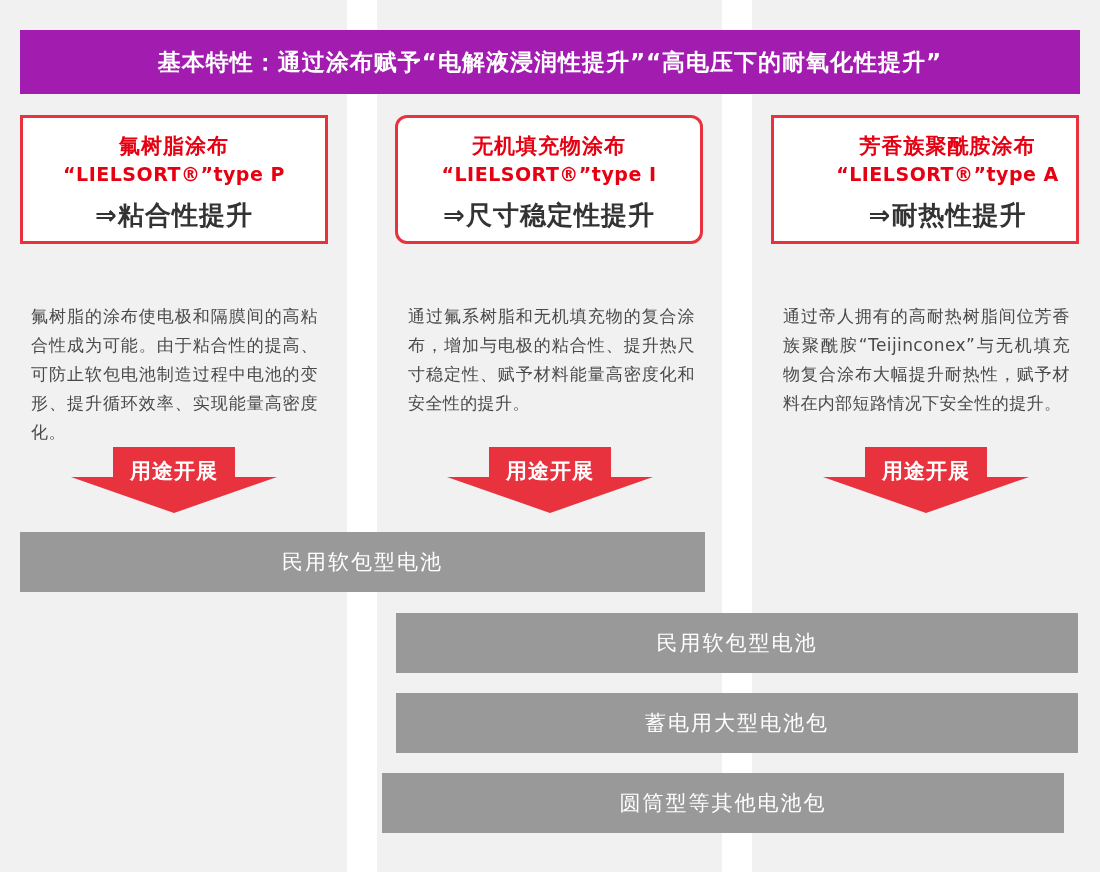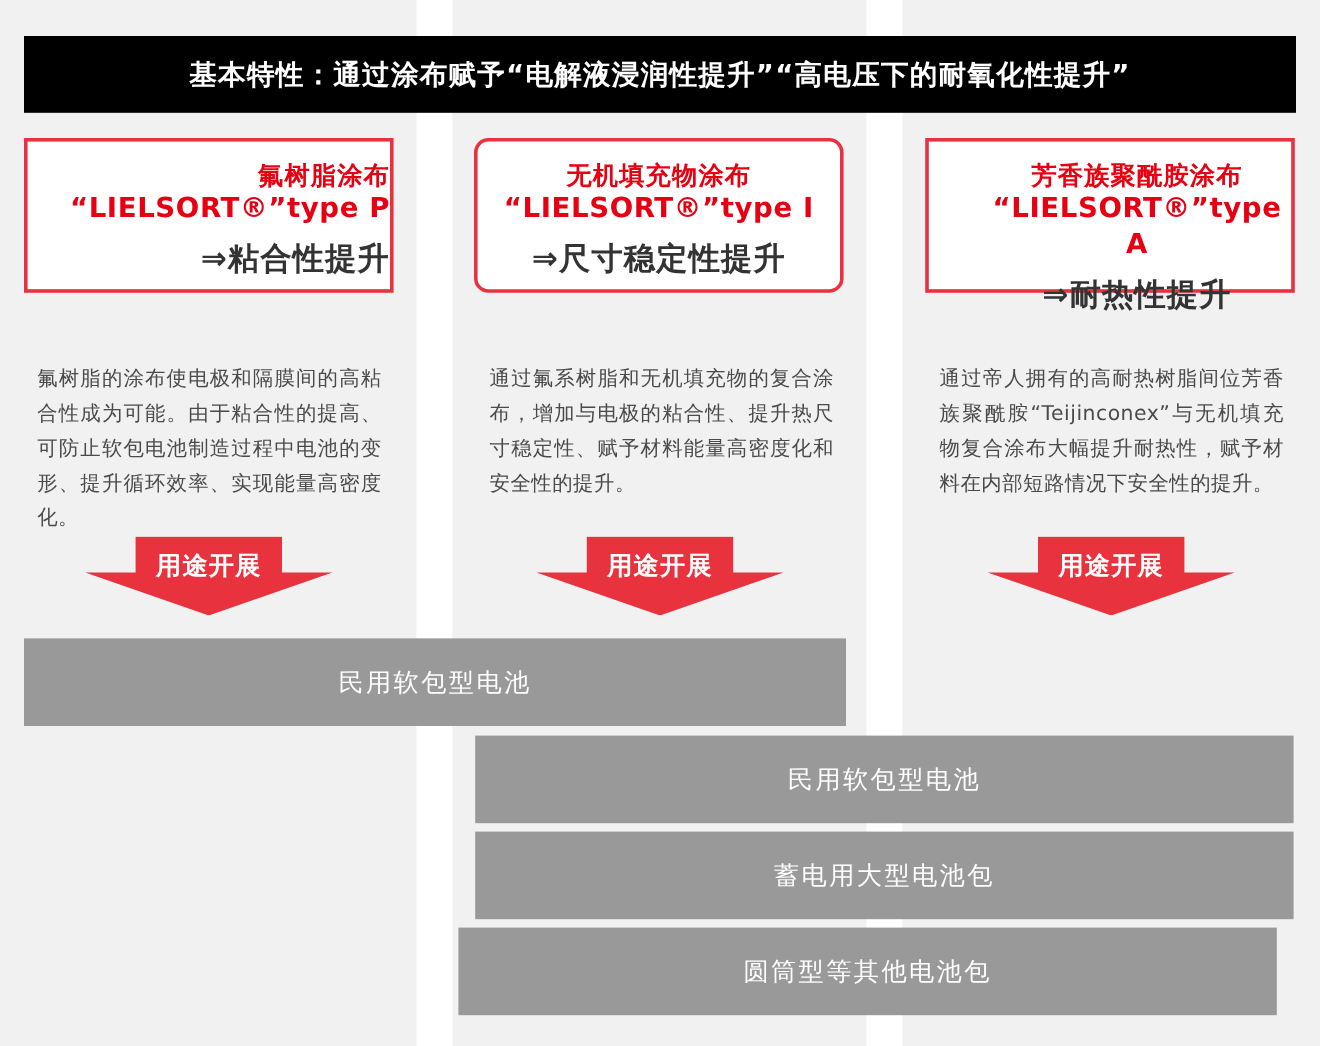--- a/index.html
+++ b/index.html
@@ -14,37 +14,37 @@
 
   
   .panel { position:absolute; top:0; height:872px; background:#f1f1f1; }
   .panel.c1 { left:0;   width:347px; }
   .panel.c2 { left:377px; width:345px; }
   .panel.c3 { left:752px; width:348px; }
 
   
   .banner {
     position:absolute; left:20px; top:30px; width:1060px; height:64px;
-    background:#000000; color:#ffffff;
+    background:#a21caf; color:#ffffff;
     font-size:23px; font-weight:bold; letter-spacing:1px;
     display:flex; align-items:center; justify-content:center;
     text-align:center;
   }
 
   
   .hbox {
     position:absolute; top:115px; width:308px; height:129px;
     background:#ffffff; border:3px solid #e8323e;
     text-align:center; padding-top:15px;
   }
-  .hbox.b1 { left:20px;text-align:right; }
+  .hbox.b1 { left:20px; }
   .hbox.b2 { left:395px;border-radius:12px; }
   .hbox.b3 { left:771px;padding-left:45px; }
   .hbox .title  { color:#e60012; font-size:21px; font-weight:bold; line-height:26px; letter-spacing:1px; }
-  .hbox .brand  { color:#e60012; font-size:23px; font-weight:bold; line-height:30px; letter-spacing:0.5px; }
+  .hbox .brand  { color:#e60012; font-size:19px; font-weight:bold; line-height:30px; letter-spacing:0.5px; }
   .hbox .benefit{ color:#333333; font-size:26px; font-weight:bold; margin-top:9px; letter-spacing:1px; }
 
   
   .desc {
     position:absolute; top:266px; width:287px;
     color:#4a4a4a; font-size:17px; line-height:29px;
     letter-spacing:0.4px; text-align:justify;margin-top:36px;
   }
   .desc.d1 { left:31px; }
   .desc.d2 { left:408px; }
@@ -60,21 +60,21 @@
   .arrow.a2 { left:447px; }
   .arrow.a3 { left:823px; }
   .arrow .alabel {
     position:absolute; top:10px; left:0; width:100%;
     text-align:center; color:#ffffff;
     font-size:21px; font-weight:bold; letter-spacing:1px;
   }
 
   
   .bar {
-    position:absolute; height:73px; background:#999999;
+    position:absolute; height:60px; background:#999999;
     color:#ffffff; font-size:21px; letter-spacing:2px;
     display:flex; align-items:center; justify-content:center;
   }
   .bar.bar1 { left:20px;  top:532px; width:685px; }
   .bar.bar2 { left:396px; top:613px; width:682px; }
   .bar.bar3 { left:396px; top:693px; width:682px; }
   .bar.bar4 { left:382px; top:773px; width:682px; }
 </style>
 </head>
 <body>

